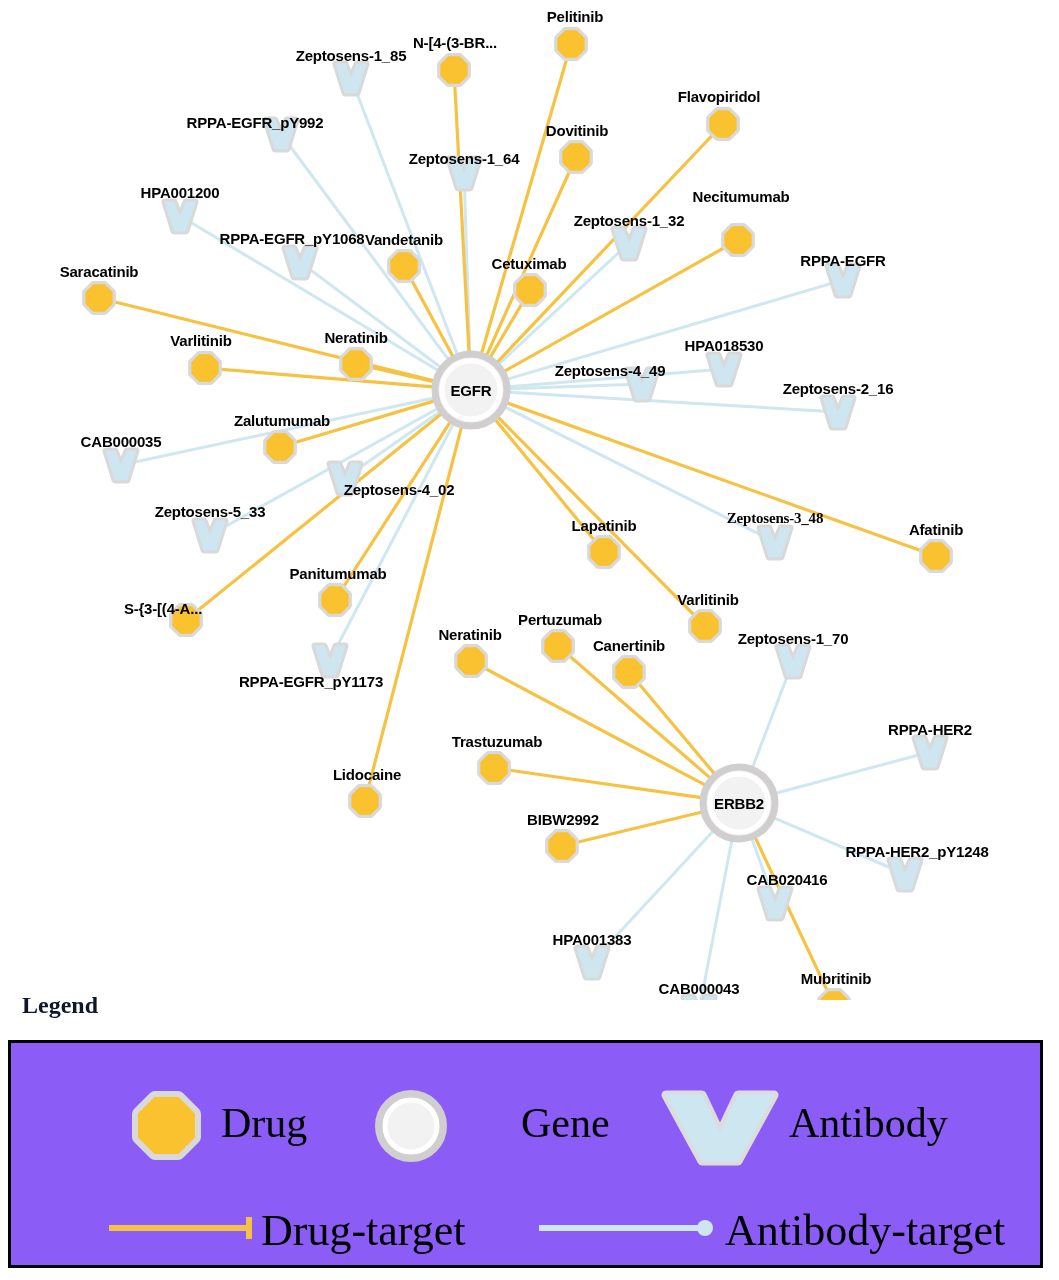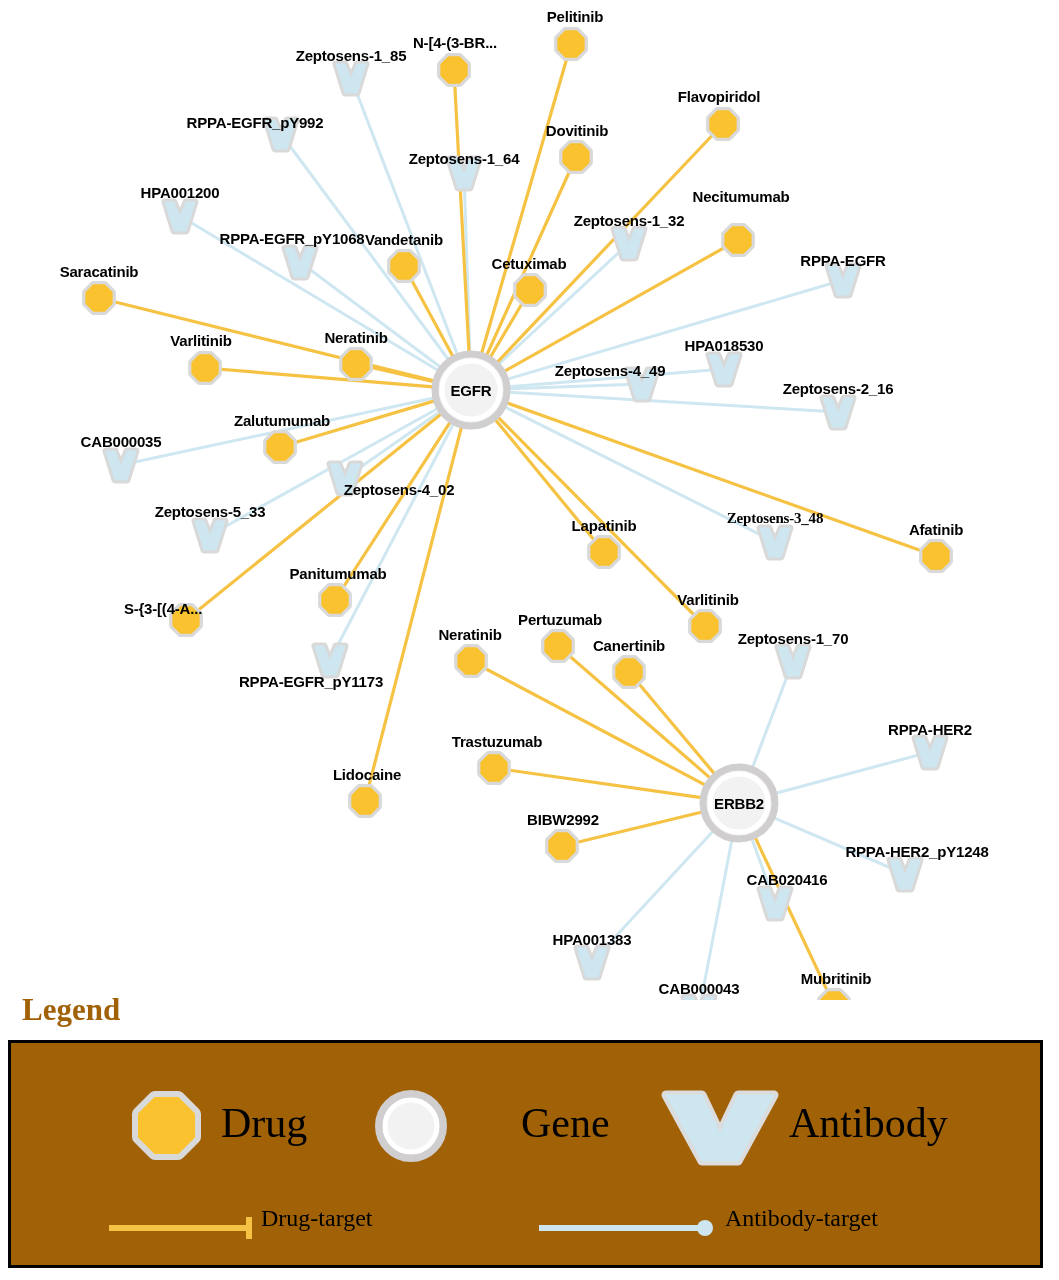--- a/index.html
+++ b/index.html
@@ -33,42 +33,42 @@
   }
   .gene-label {
     font-size: 15px;
     font-weight: bold;
   }
   #legend-title {
     position: absolute;
     left: 22px;
     top: 992px;
     font-family: "Liberation Serif", serif;
-    font-size: 31px;
+    font-size: 24px;
     font-weight: bold;
-    color: #a16207;
+    color: #0f172a;
   }
   #legend-box {
     position: absolute;
     left: 8px;
     top: 1040px;
     width: 1035px;
     height: 228px;
     border: 3px solid #000;
     box-sizing: border-box;
-    background: #a16207;
+    background: #8b5cf6;
   }
   .legend-text {
     position: absolute;
     font-family: "Liberation Serif", serif;
     color: #000;
     white-space: nowrap;
   }
   .lg-big { font-size: 42px; }
-  .lg-small { font-size: 24px; }
+  .lg-small { font-size: 44px; }
 </style>
 </head>
 <body>
 
 <div id="network">
   <svg id="net-svg" width="1059" height="1000" viewBox="0 0 1059 1000">
       <g>
         <line x1="351" y1="78" x2="457.358794986263" y2="354.53286696428376" stroke="#CFE7F1" stroke-width="3" stroke-linecap="round"></line>
         <line x1="281" y1="134" x2="448.35285736820504" y2="359.4859551908447" stroke="#CFE7F1" stroke-width="3" stroke-linecap="round"></line>
         <line x1="464" y1="173" x2="469.77483082758357" y2="352.01975565509144" stroke="#CFE7F1" stroke-width="3" stroke-linecap="round"></line>

